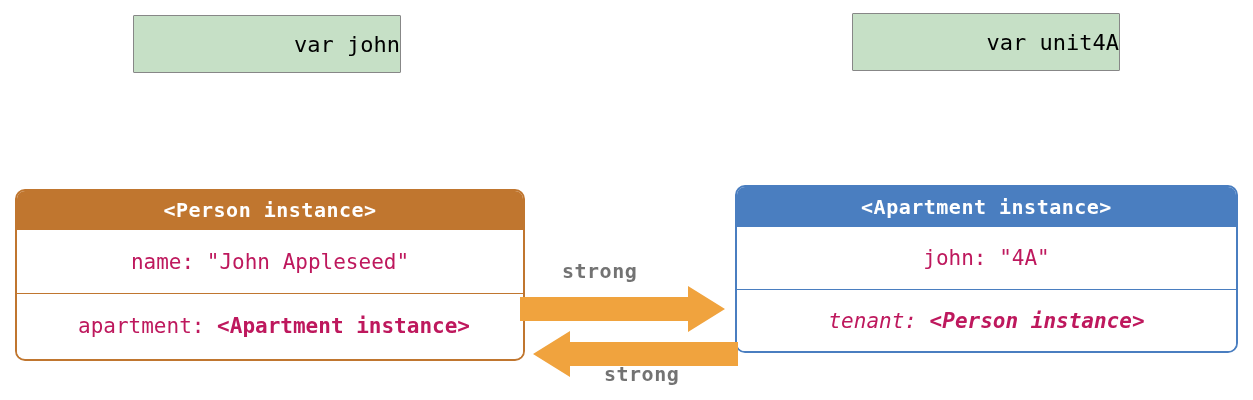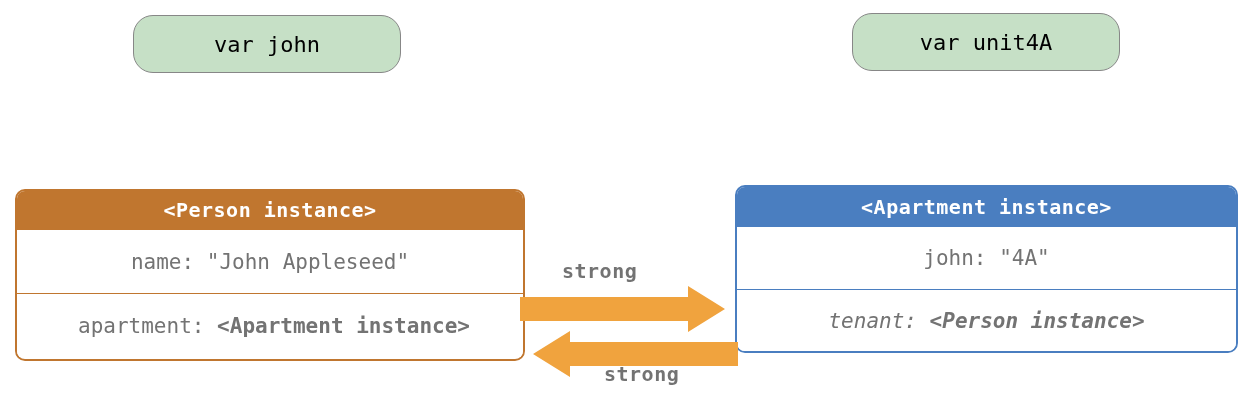--- a/index.html
+++ b/index.html
@@ -17,24 +17,24 @@
     background: #ffffff;
     overflow: hidden;
   }
 
   
   .var-chip {
     position: absolute;
     box-sizing: border-box;
     background: #c6e0c6;
     border: 1.5px solid #878787;
-    border-radius: 20px;
+    border-radius: 1px;
     display: flex;
     align-items: center;
-    justify-content: center;
+    justify-content: flex-end;
     font-family: "DejaVu Sans Mono", monospace;
     font-size: 22px;
     color: #000000;
     letter-spacing: 0px;
   }
   #var-john   { left: 133px; top: 15px; width: 268px; height: 58px; }
   #var-unit4a { left: 852px; top: 13px; width: 268px; height: 58px; }
 
   
   .instance-box {
@@ -57,21 +57,21 @@
     letter-spacing: 0.5px;
   }
   .instance-row {
     box-sizing: border-box;
     width: 100%;
     display: flex;
     align-items: center;
     justify-content: center;
     font-family: "DejaVu Sans Mono", monospace;
     font-size: 21px;
-    color: #737373;
+    color: #be185d;
     background: #ffffff;
     white-space: pre;
   }
   .instance-row b { font-weight: bold; }
 
   
   #person-box {
     left: 15px; top: 189px; width: 510px; height: 172px;
     border: 2px solid #c0762f;
   }

